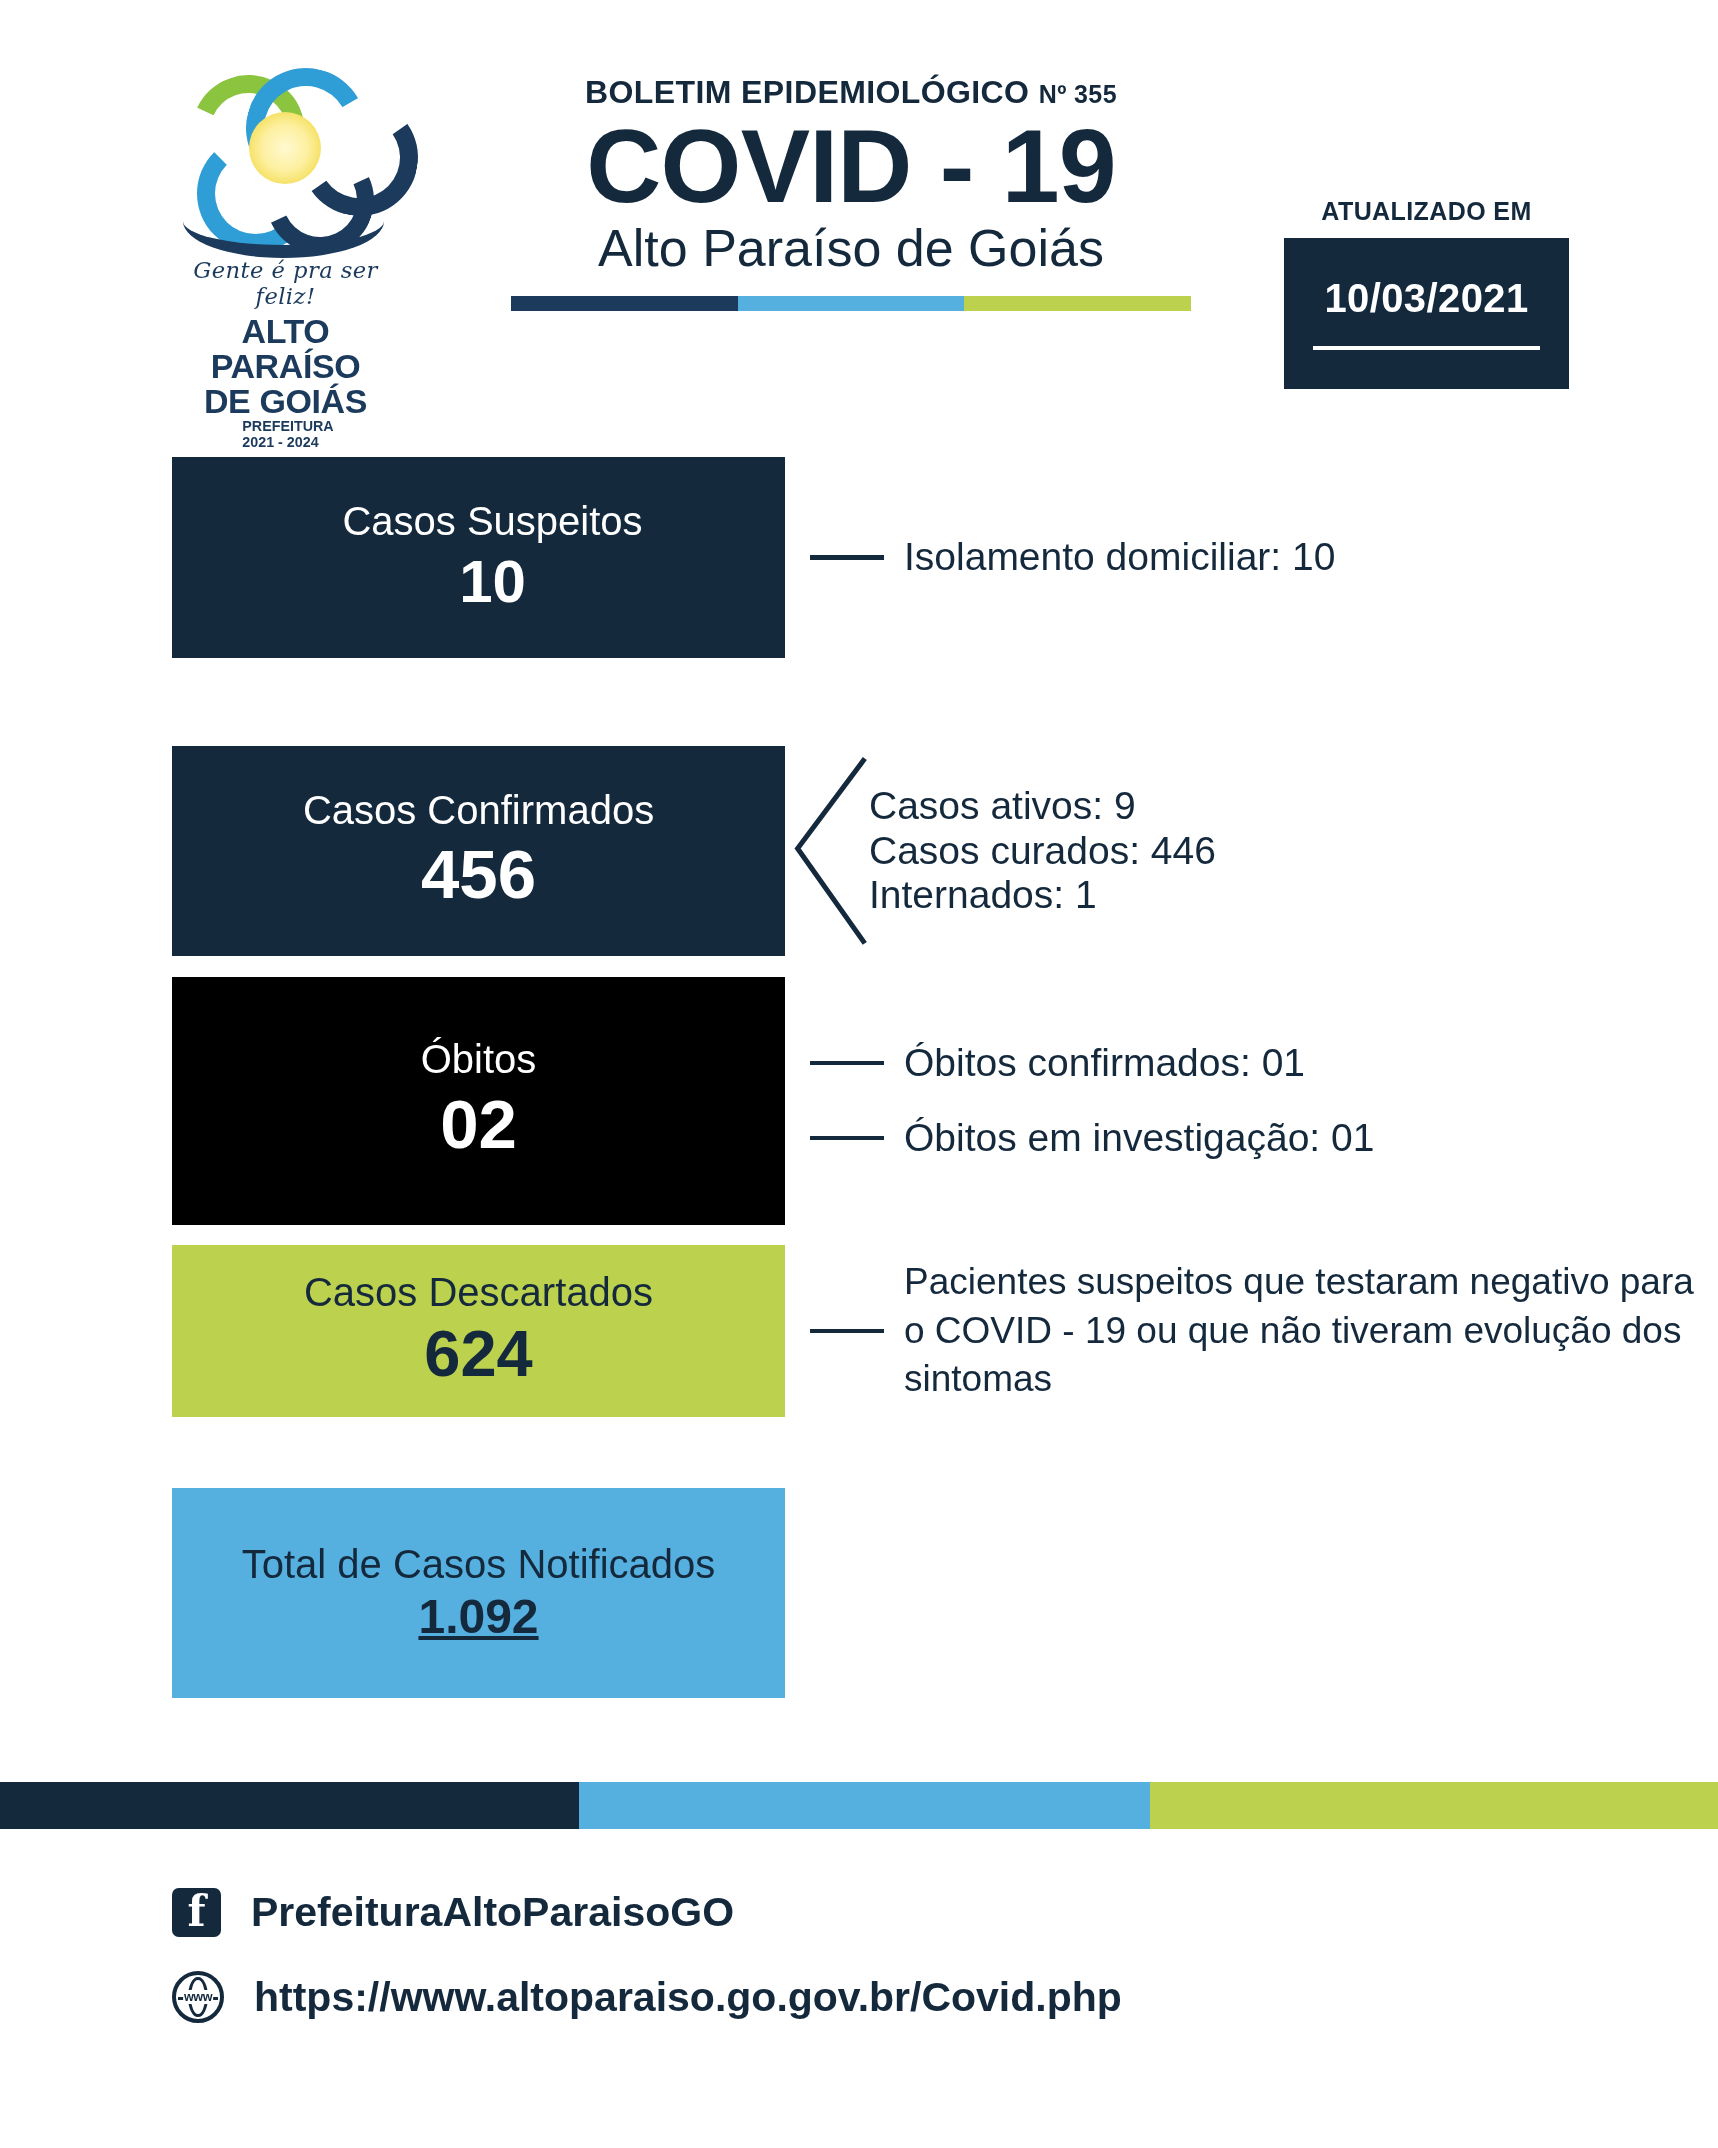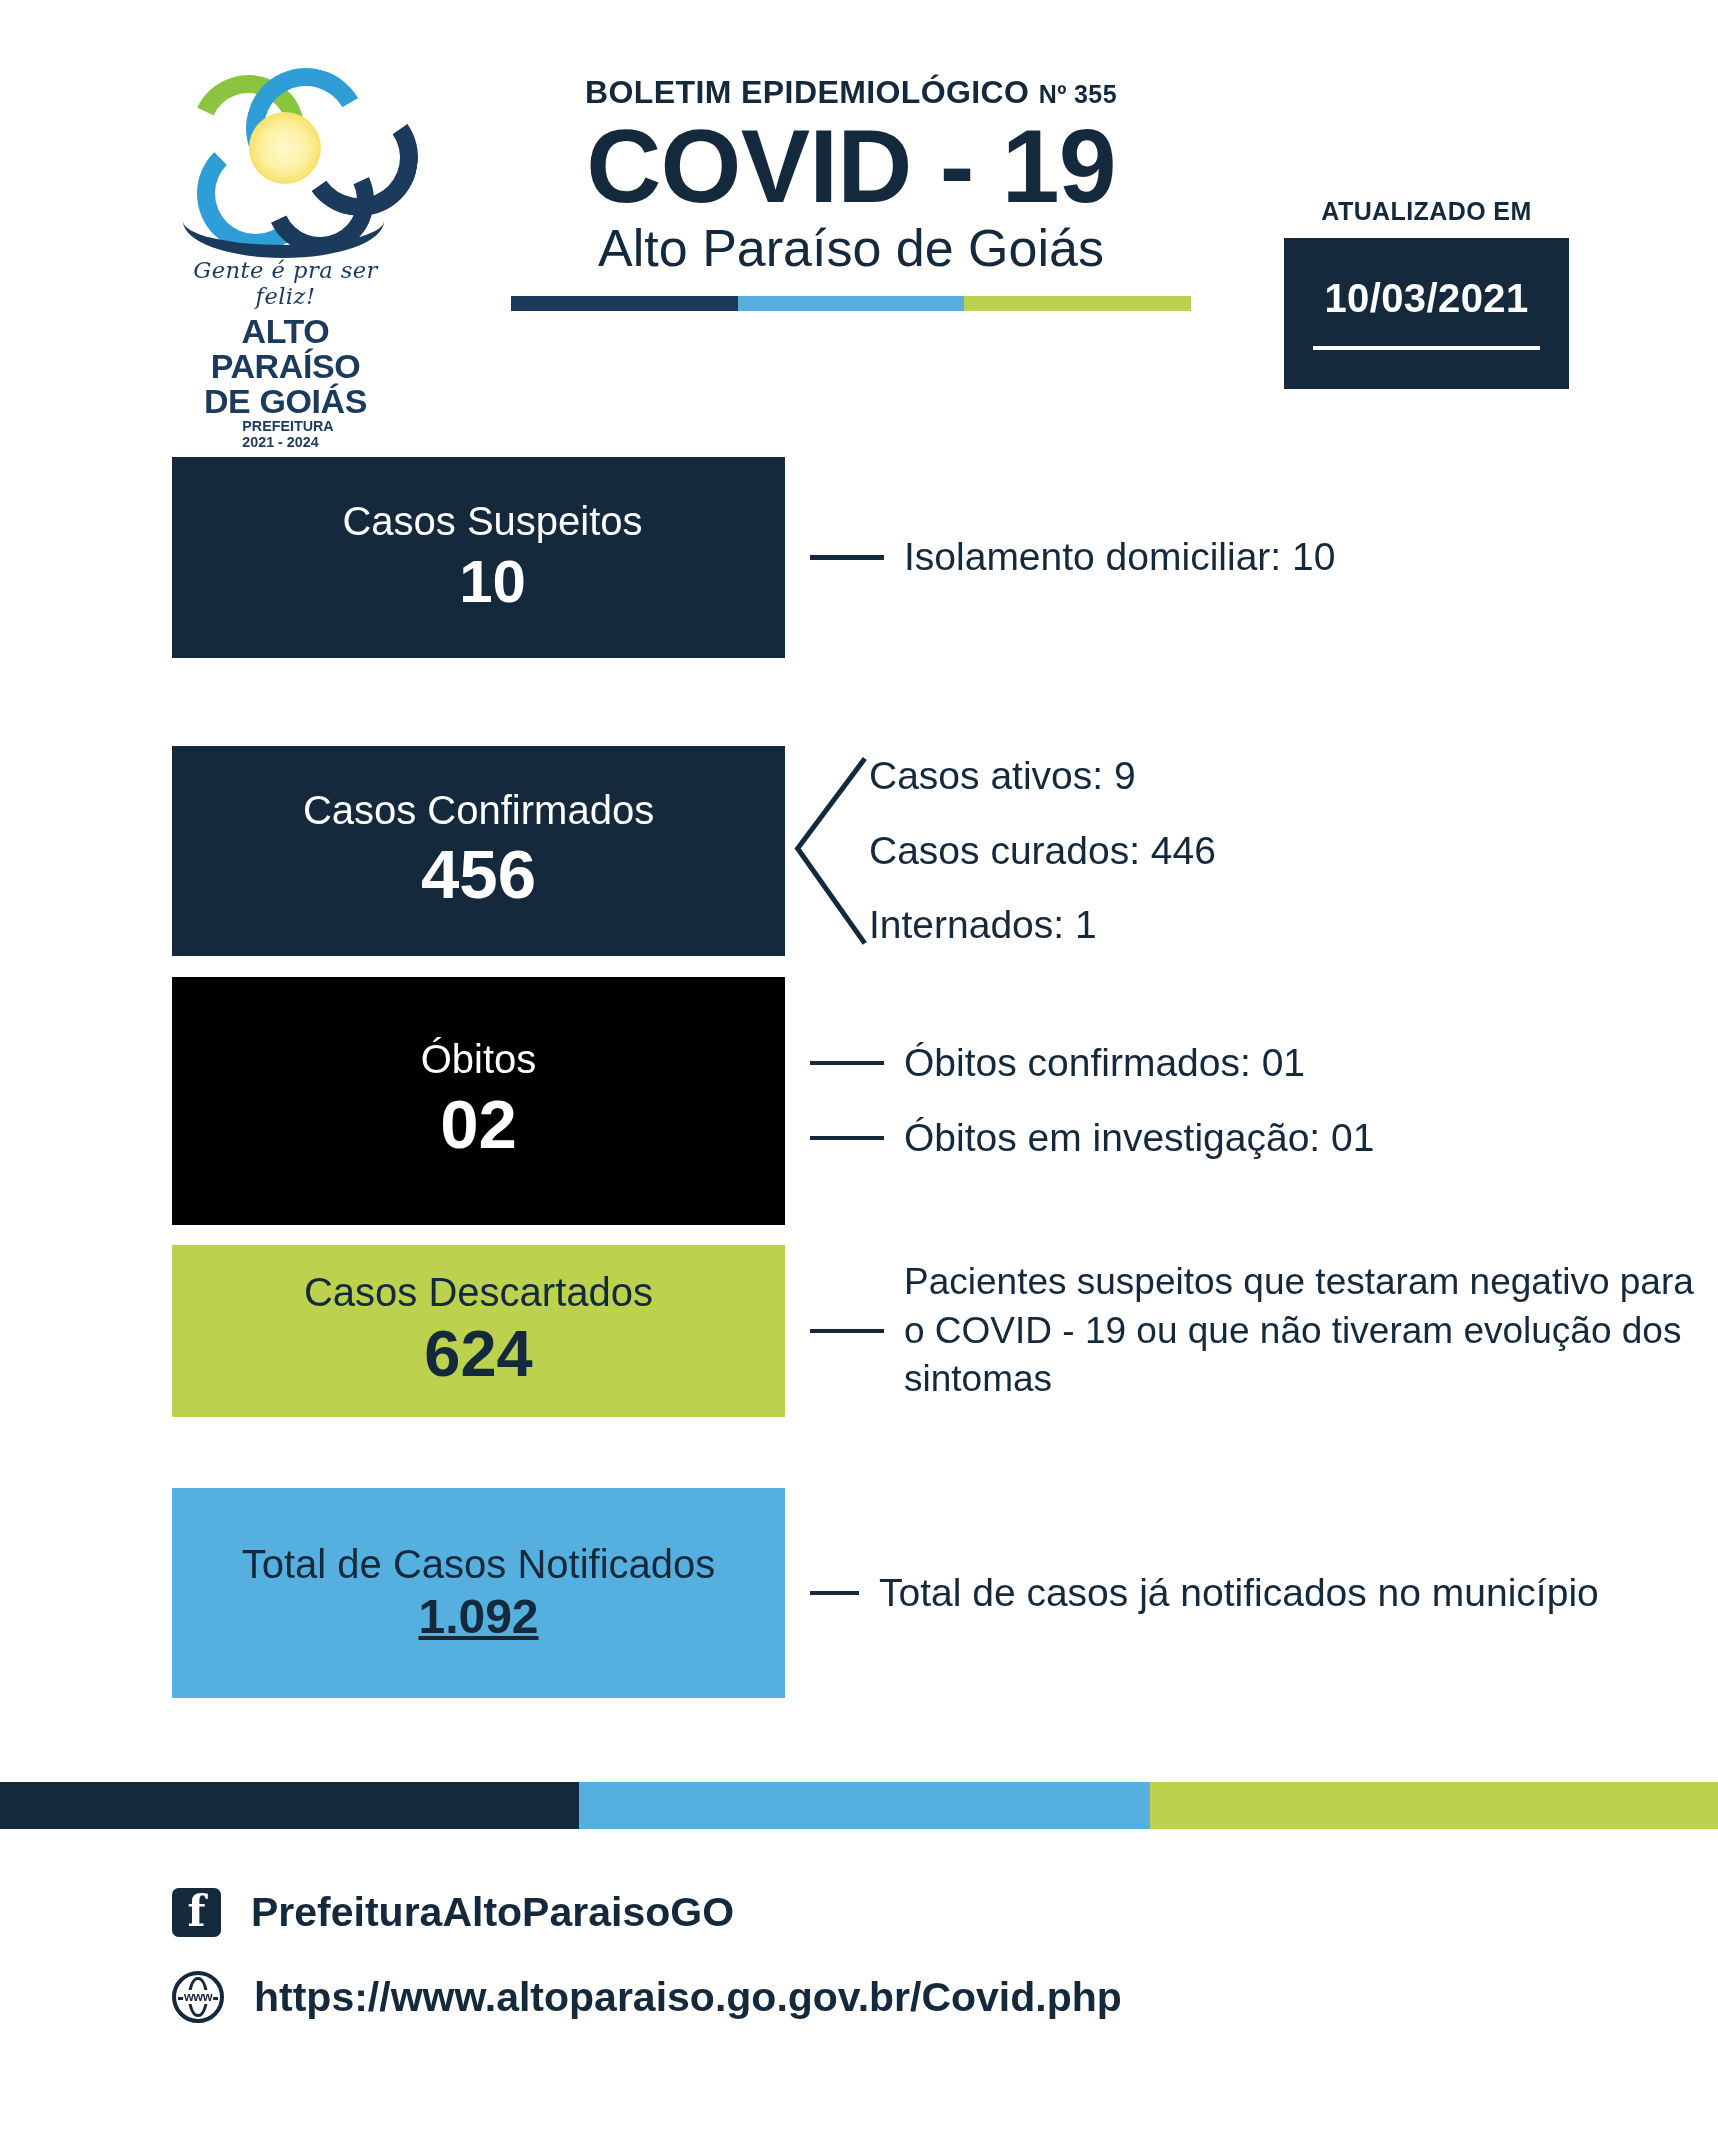--- a/index.html
+++ b/index.html
@@ -253,21 +253,21 @@
   .dash.short { width: 49px; }
 
   
   .bracket-wrap {
     position: relative;
     width: 84px;
     flex: none;
     align-self: stretch;
   }
   .bracket-wrap svg { position: absolute; left: 0; top: 0; }
-  .note-list { display: flex; flex-direction: column; gap: 30px; }
+  .note-list { display: flex; flex-direction: column; }
   .note-list .note-text { font-size: 39px; line-height: 1.15; }
 
   .multiline {
     font-size: 37px;
     line-height: 1.32;
   }
 
   
   .footer-bar {
     position: absolute;
@@ -465,26 +465,20 @@
     </div>
   </div>
 
   <div style="height:71px;"></div>
 
   <div class="row" style="height:210px;">
     <div class="box blue" style="height:210px;">
       <div class="label">Total de Casos Notificados</div>
       <div class="value" style="font-size:48px;text-decoration:underline;">1.092</div>
     </div>
-    <div class="notes">
-      <div class="note">
-        <span class="dash short"></span>
-        <span class="multiline" style="font-size:39px;">Total de casos já notificados no município</span>
-      </div>
-    </div>
   </div>
 </div>
 
 <div class="footer-bar">
   <i class="f1"></i>
     <i class="f2"></i>
     <i class="f3"></i>
 </div>
 
 <div class="social">

